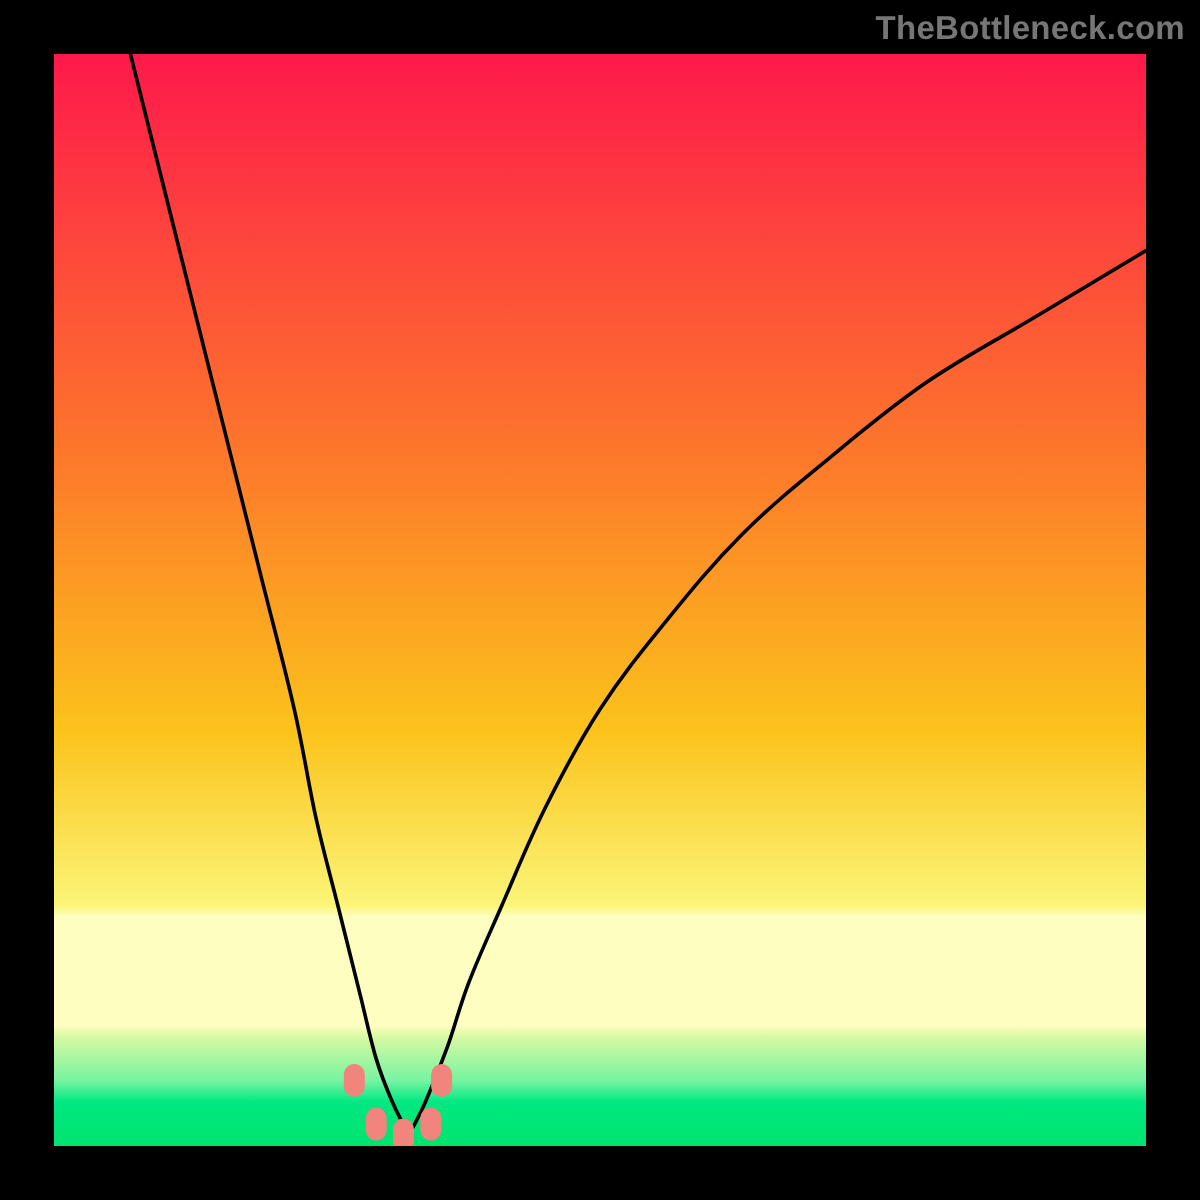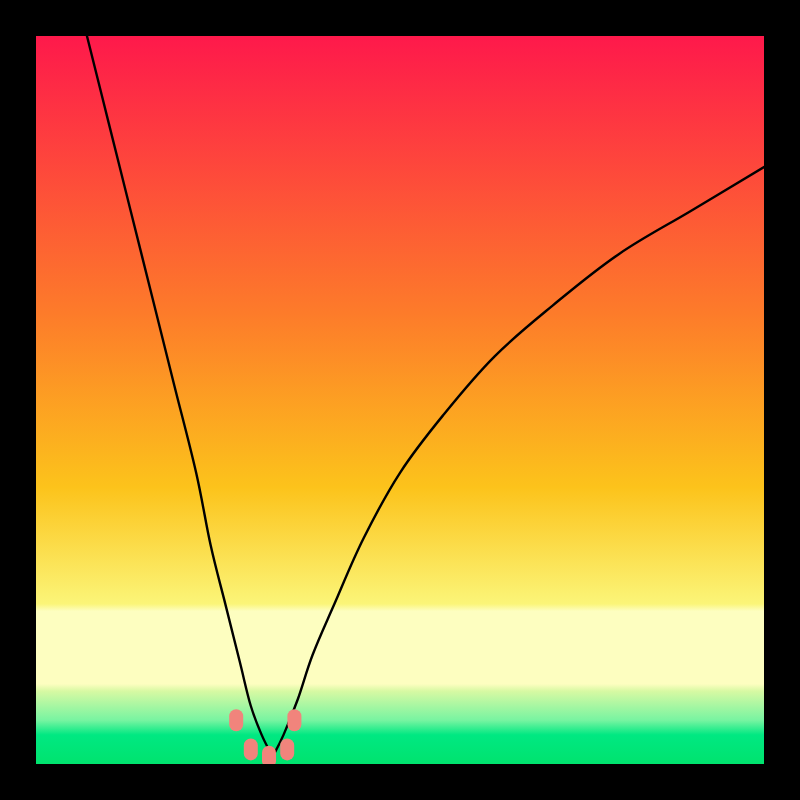--- a/index.html
+++ b/index.html
@@ -59,13 +59,14 @@
     <path id="curve-left" fill="none" stroke="#000000" stroke-width="2.4" stroke-linecap="round" d="M 50.96 0.00 C 54.89 15.72, 64.94 55.91, 72.80 87.36 C 80.66 118.81, 86.78 143.27, 94.64 174.72 C 102.50 206.17, 108.62 230.63, 116.48 262.08 C 124.34 293.53, 130.46 317.99, 138.32 349.44 C 146.18 380.89, 153.61 407.97, 160.16 436.80 C 166.71 465.63, 169.48 486.01, 174.72 509.60 C 179.96 533.19, 184.04 546.87, 189.28 567.84 C 194.52 588.81, 199.25 607.73, 203.84 626.08 C 208.43 644.43, 210.83 656.66, 214.76 669.76 C 218.69 682.86, 221.75 689.71, 225.68 698.88 C 229.61 708.05, 234.63 716.79, 236.60 720.72"></path>
     <path id="curve-right" fill="none" stroke="#000000" stroke-width="2.4" stroke-linecap="round" d="M 236.60 720.72 C 238.57 716.79, 242.93 709.36, 247.52 698.88 C 252.11 688.40, 256.84 676.89, 262.08 662.48 C 267.32 648.07, 270.09 635.84, 276.64 618.80 C 283.19 601.76, 289.31 588.81, 298.48 567.84 C 307.65 546.87, 315.81 525.91, 327.60 502.32 C 339.39 478.73, 349.59 459.08, 364.00 436.80 C 378.41 414.52, 390.64 399.53, 407.68 378.56 C 424.72 357.59, 438.98 339.98, 458.64 320.32 C 478.30 300.66, 494.60 287.71, 516.88 269.36 C 539.16 251.01, 557.50 235.44, 582.40 218.40 C 607.30 201.36, 628.99 190.44, 655.20 174.72 C 681.41 159.00, 714.90 138.90, 728.00 131.04"></path>
     <g id="markers">
         <rect x="193.2" y="673.3" width="14" height="22" rx="7" ry="7" fill="#f1847c"></rect>
         <rect x="207.8" y="702.4" width="14" height="22" rx="7" ry="7" fill="#f1847c"></rect>
         <rect x="226.0" y="709.7" width="14" height="22" rx="7" ry="7" fill="#f1847c"></rect>
         <rect x="244.2" y="702.4" width="14" height="22" rx="7" ry="7" fill="#f1847c"></rect>
         <rect x="251.4" y="673.3" width="14" height="22" rx="7" ry="7" fill="#f1847c"></rect>
       </g>
   </svg>
+  <div class="watermark">TheBottleneck.com</div>
 </div>
 
 </body></html>

